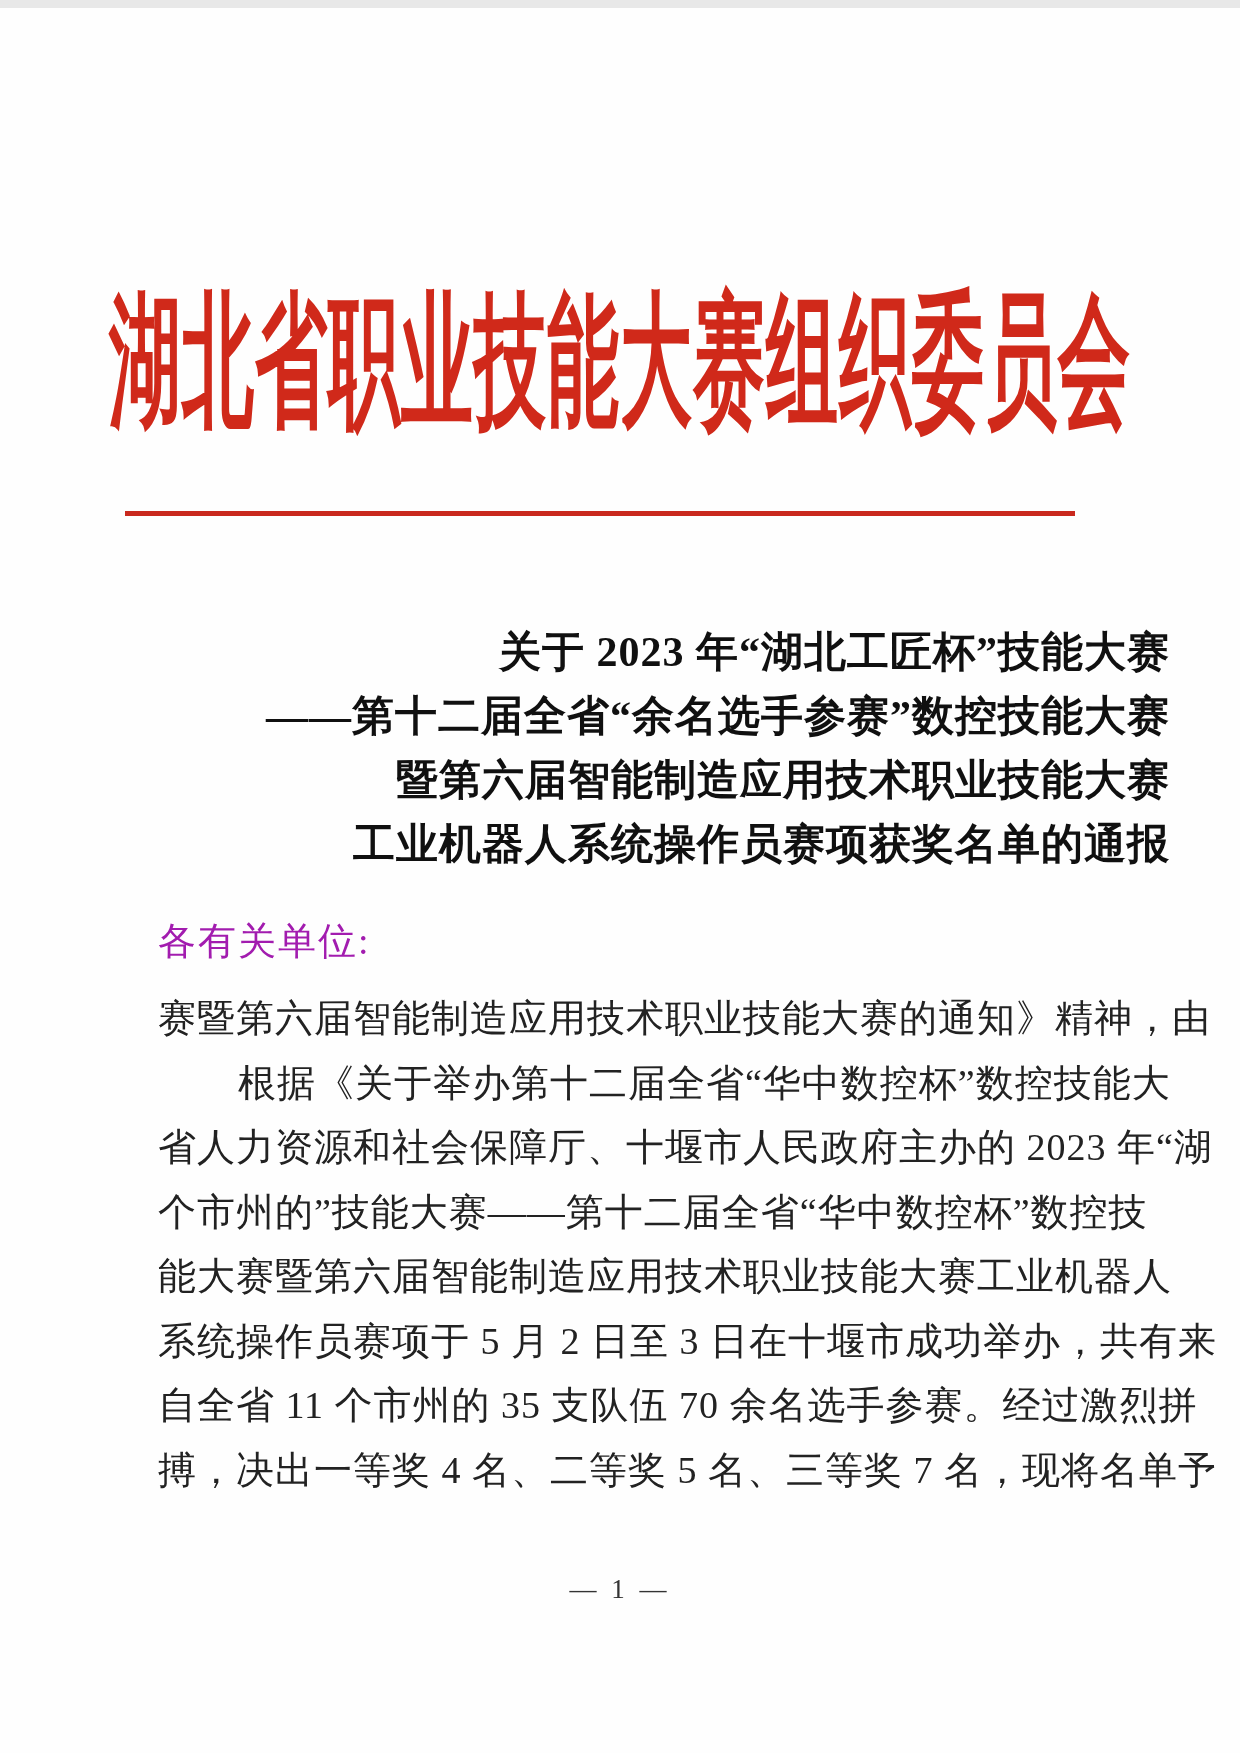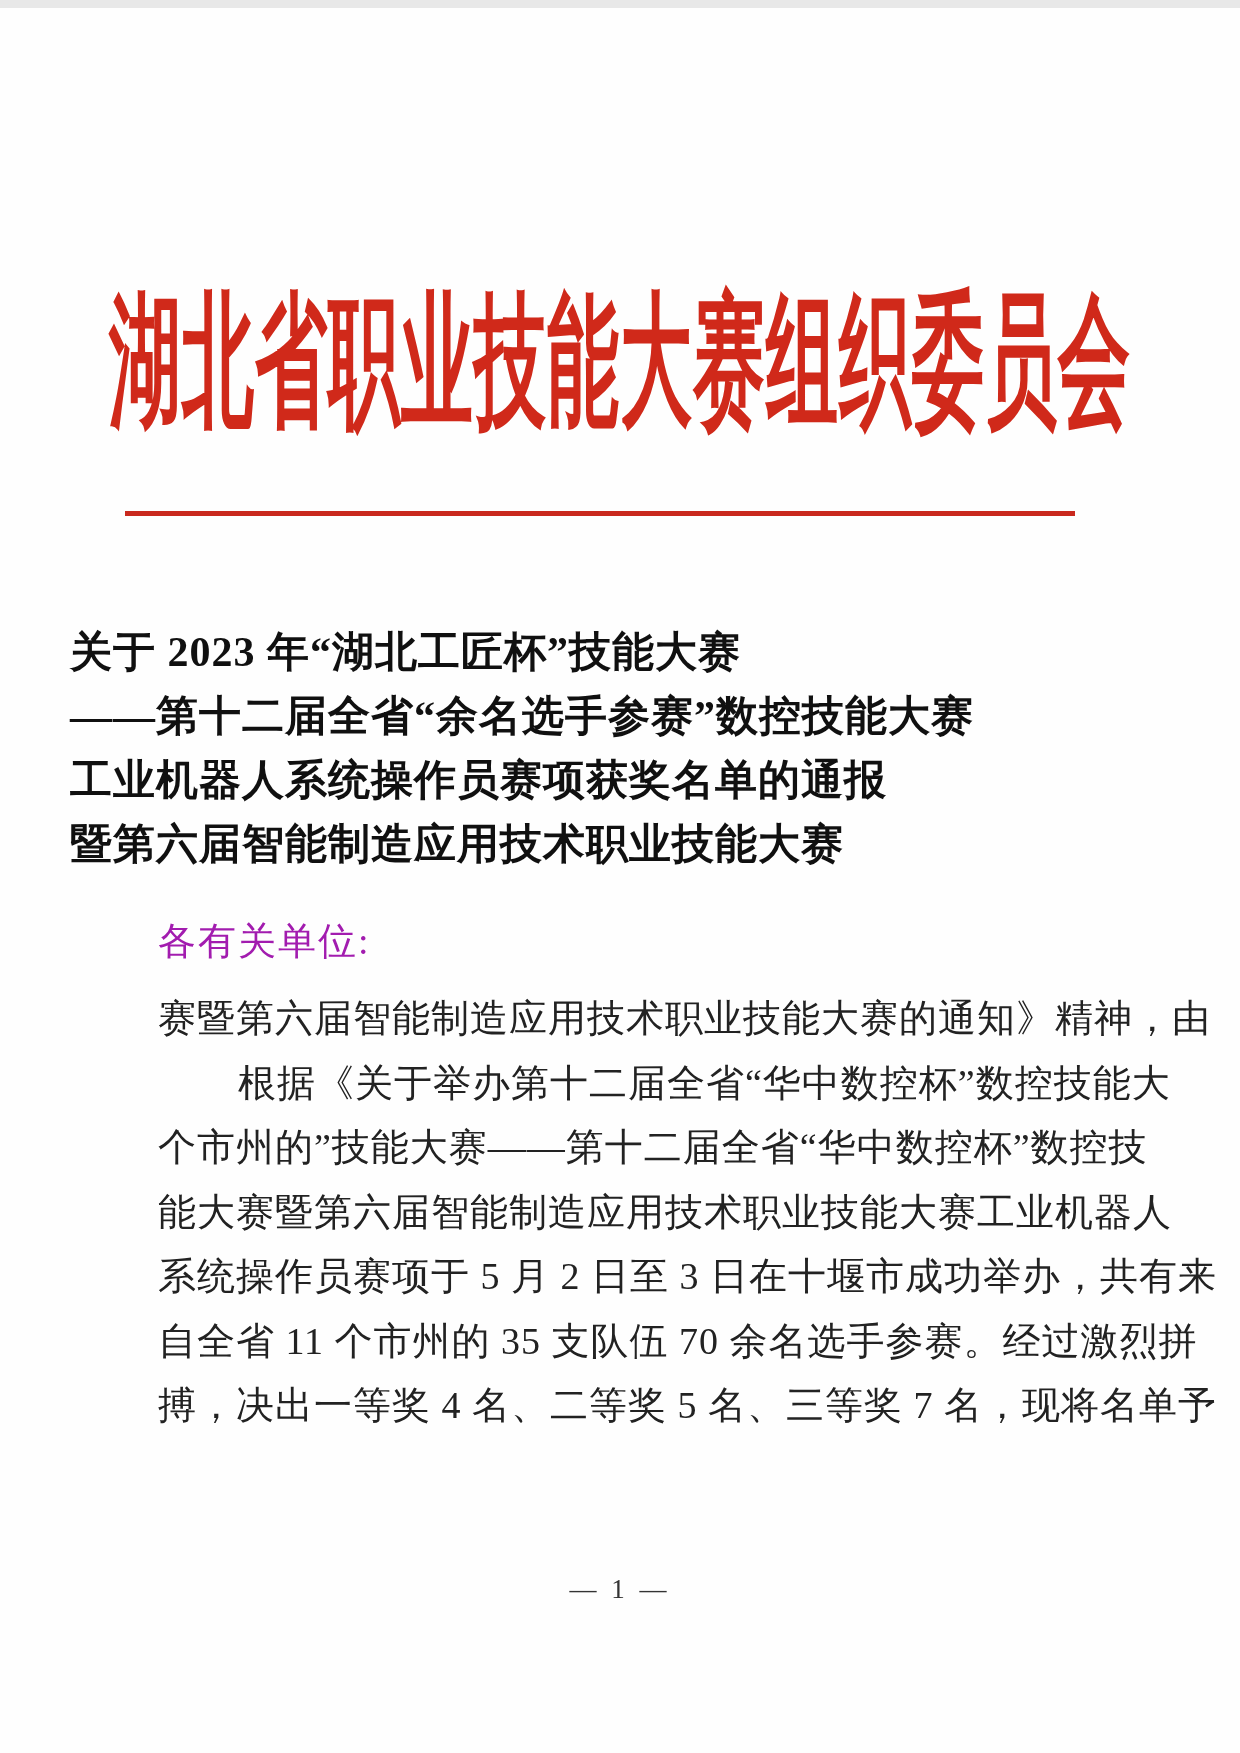--- a/index.html
+++ b/index.html
@@ -40,21 +40,21 @@
     width: 950px;
     height: 5px;
     background: #c9291e;
   }
   
   .doc-title {
     position: absolute;
     top: 612px;
     left: 70px;
     width: 1100px;
-    text-align: left;
+    text-align: right;
     color: #101010;
     font-weight: 700;
     font-size: 42px;
     line-height: 64px;
     letter-spacing: 1px;
   }
   .doc-title-line { white-space: nowrap; }
   
   .salutation {
     position: absolute;
@@ -100,29 +100,30 @@
 
 <div class="page">
 
   <div class="org-header">湖北省职业技能大赛组织委员会</div>
 
   <div class="red-rule"></div>
 
   <div class="doc-title">
     <div class="doc-title-line">关于 2023 年“湖北工匠杯”技能大赛</div>
     <div class="doc-title-line">——第十二届全省“余名选手参赛”数控技能大赛</div>
+    <div class="doc-title-line">暨第六届智能制造应用技术职业技能大赛</div>
     <div class="doc-title-line">工业机器人系统操作员赛项获奖名单的通报</div>
-    <div class="doc-title-line">暨第六届智能制造应用技术职业技能大赛</div>
   </div>
 
   <div class="salutation">各有关单位:</div>
 
   <div class="paragraph">
     <div class="body-line">赛暨第六届智能制造应用技术职业技能大赛的通知》精神，由</div>
     <div class="body-line indent">根据《关于举办第十二届全省“华中数控杯”数控技能大</div>
+    <div class="body-line">省人力资源和社会保障厅、十堰市人民政府主办的 2023 年“湖</div>
     <div class="body-line">个市州的”技能大赛——第十二届全省“华中数控杯”数控技</div>
     <div class="body-line">能大赛暨第六届智能制造应用技术职业技能大赛工业机器人</div>
     <div class="body-line">系统操作员赛项于 5 月 2 日至 3 日在十堰市成功举办，共有来</div>
     <div class="body-line">自全省 11 个市州的 35 支队伍 70 余名选手参赛。经过激烈拼</div>
     <div class="body-line">搏，决出一等奖 4 名、二等奖 5 名、三等奖 7 名，现将名单予</div>
   </div>
 
   <div class="page-number">— 1 —</div>
 
 </div>

